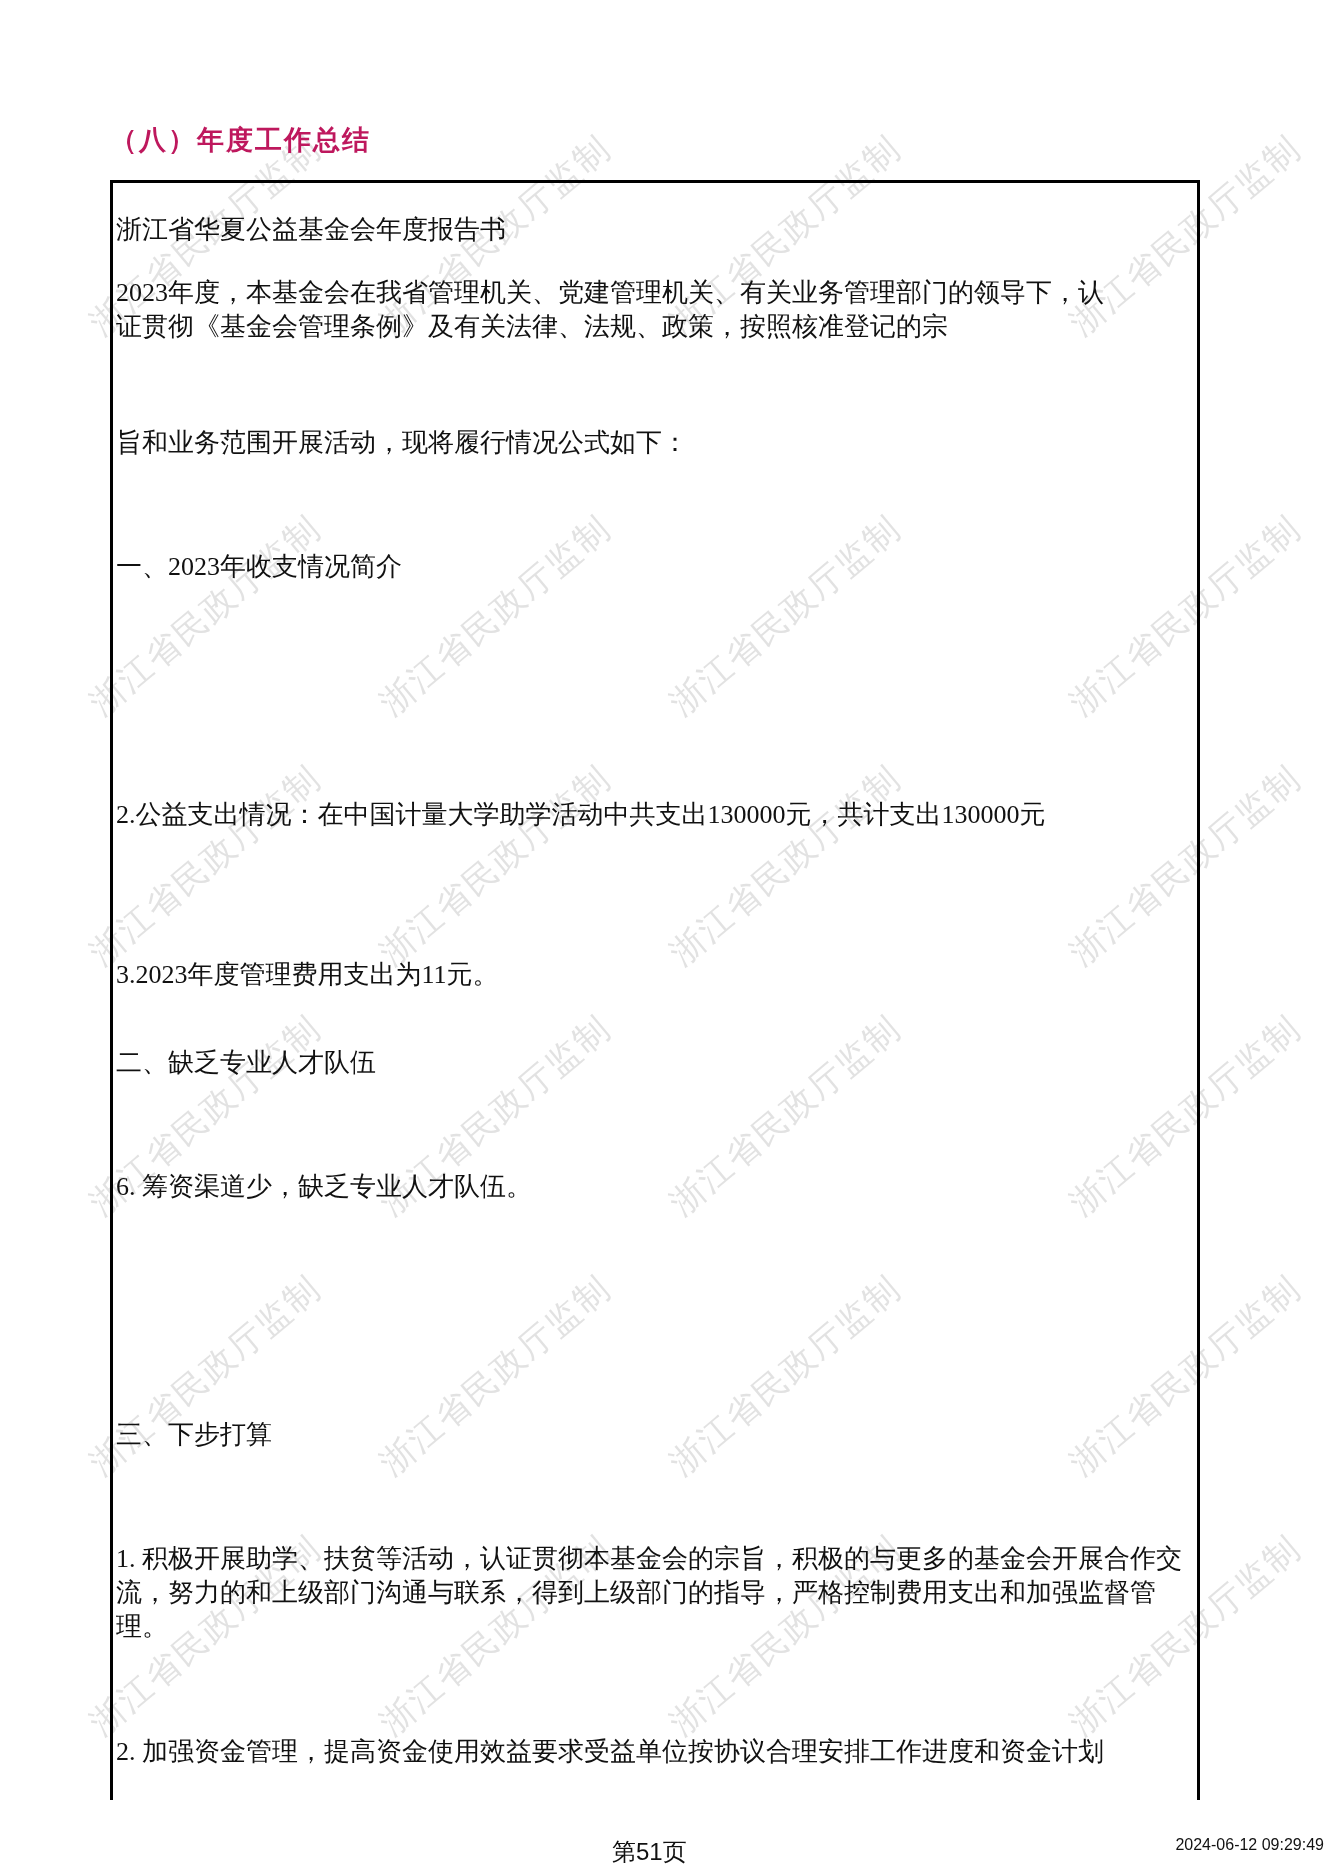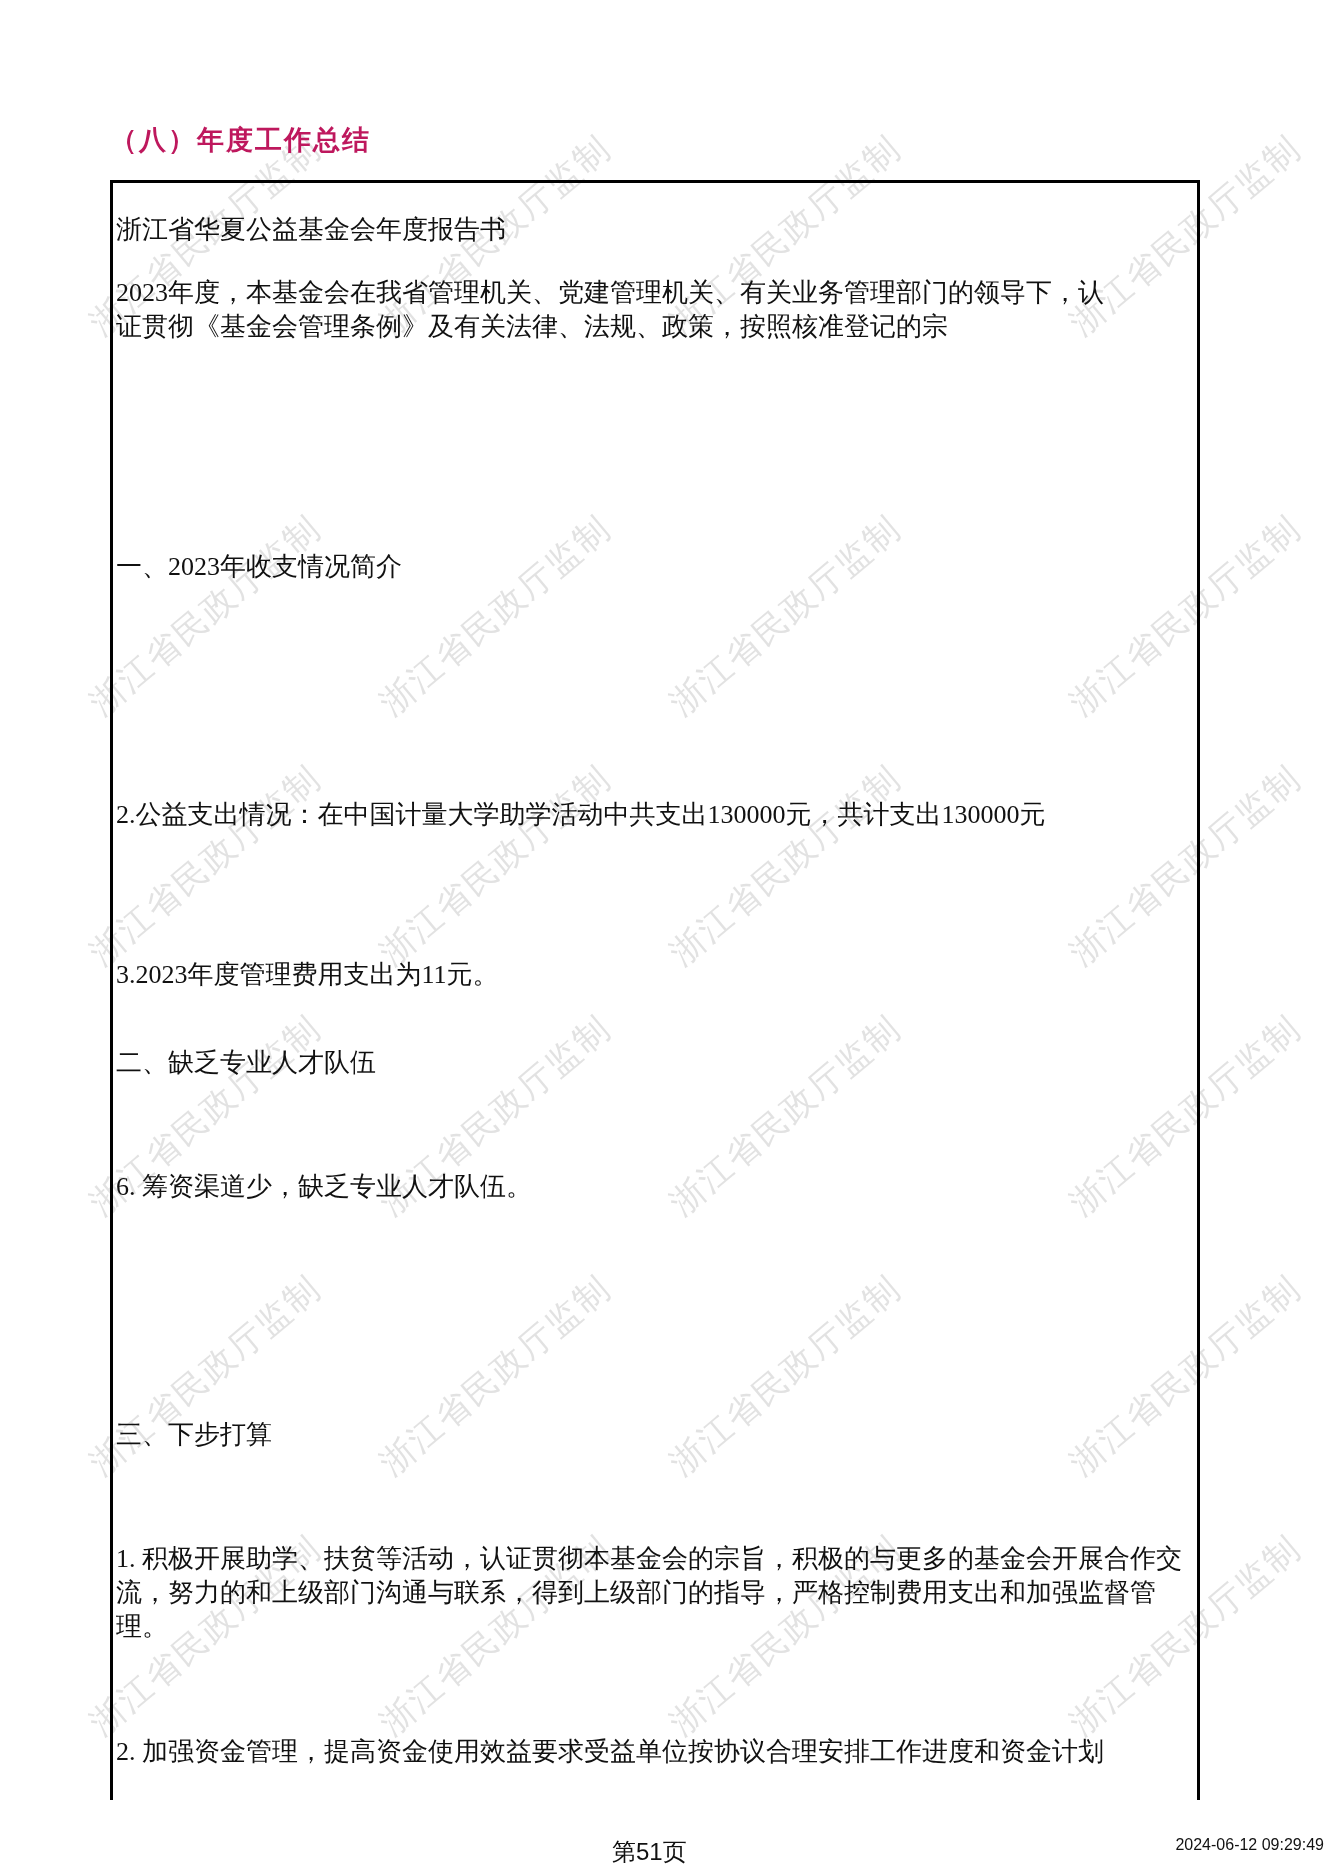--- a/index.html
+++ b/index.html
@@ -115,20 +115,21 @@
   <div class="wm" style="left:690px; top:1700px;">浙江省民政厅监制</div>
   <div class="wm" style="left:1090px; top:1700px;">浙江省民政厅监制</div>
 </div>
 
 <div class="section-heading">（八）年度工作总结</div>
 
 <div class="report-box">
   <div class="para" style="top:30px;">浙江省华夏公益基金会年度报告书</div>
   <div class="para" style="top:93px;">2023年度，本基金会在我省管理机关、党建管理机关、有关业务管理部门的领导下，认</div>
   <div class="para" style="top:127px;">证贯彻《基金会管理条例》及有关法律、法规、政策，按照核准登记的宗</div>
+  <div class="para" style="top:243px;">旨和业务范围开展活动，现将履行情况公式如下：</div>
 
   <div class="para" style="top:367px;">一、2023年收支情况简介</div>
   <div class="para" style="top:615px;">2.公益支出情况：在中国计量大学助学活动中共支出130000元，共计支出130000元</div>
   <div class="para" style="top:739px;margin-top:36px;">3.2023年度管理费用支出为11元。</div>
 
   <div class="para" style="top:863px;">二、缺乏专业人才队伍</div>
   <div class="para" style="top:987px;">6. 筹资渠道少，缺乏专业人才队伍。</div>
 
   <div class="para" style="top:1235px;">三、下步打算</div>
   <div class="para" style="top:1359px;">1. 积极开展助学、扶贫等活动，认证贯彻本基金会的宗旨，积极的与更多的基金会开展合作交流，努力的和上级部门沟通与联系，得到上级部门的指导，严格控制费用支出和加强监督管理。</div>

